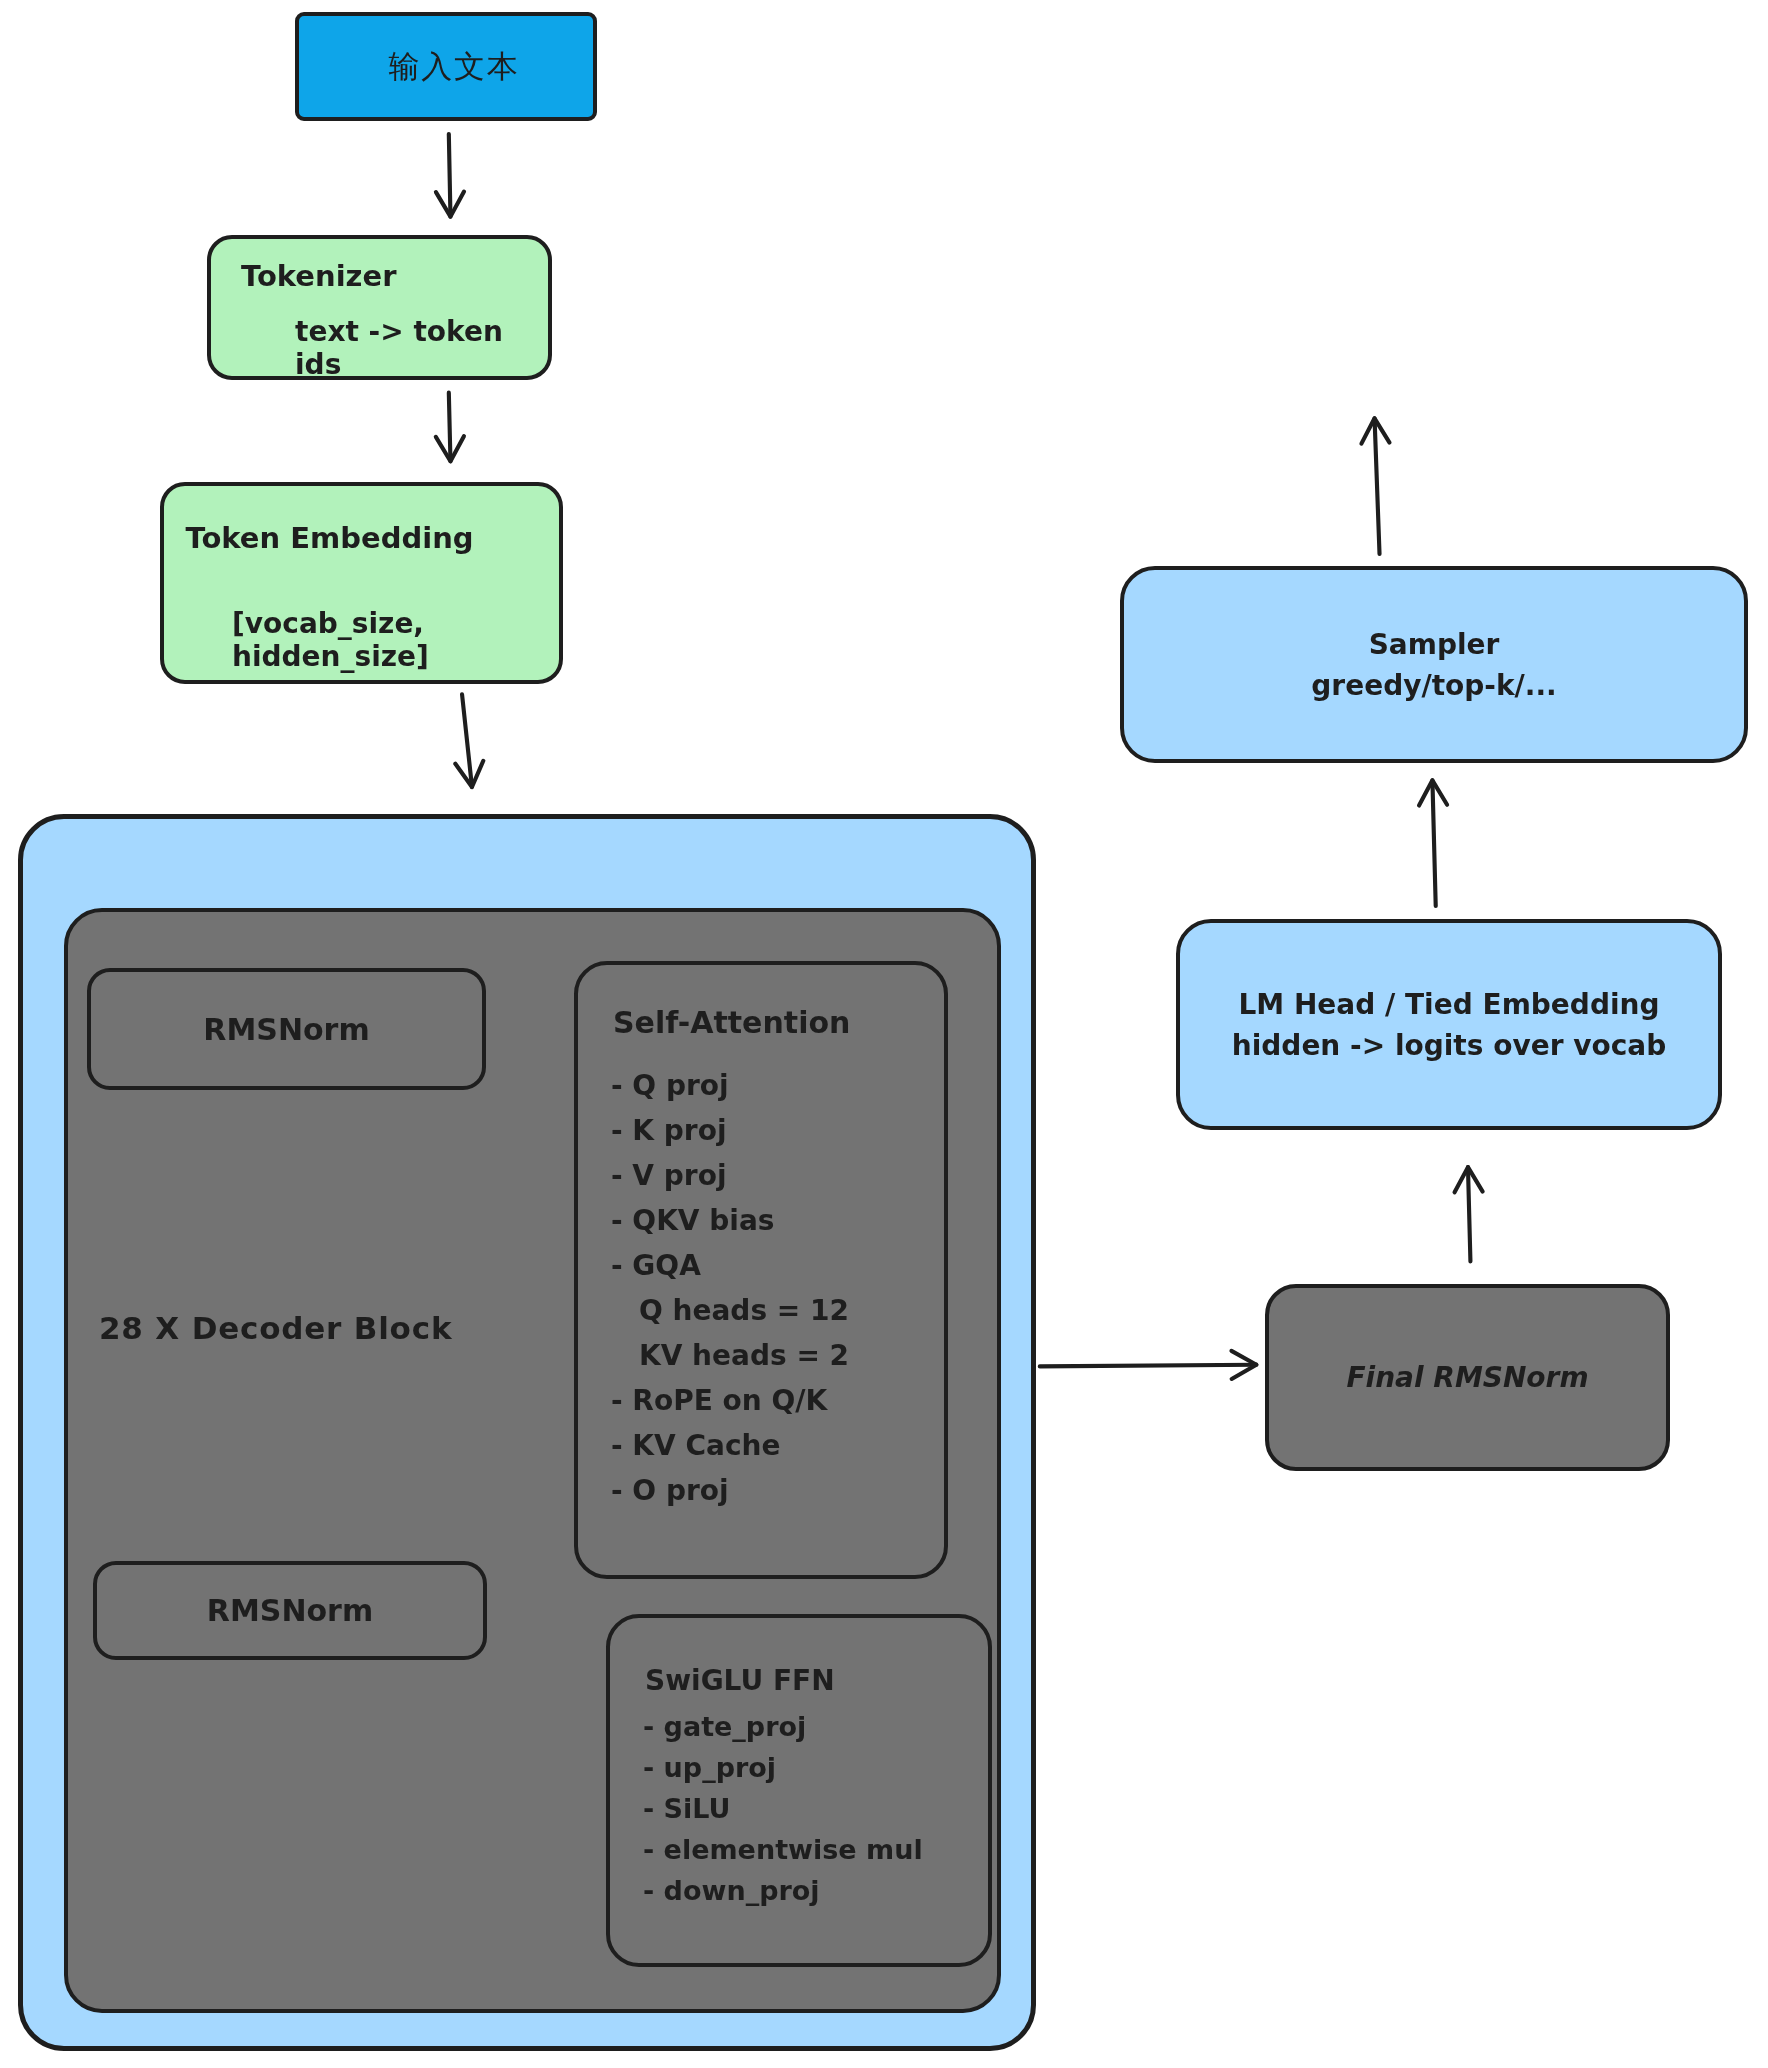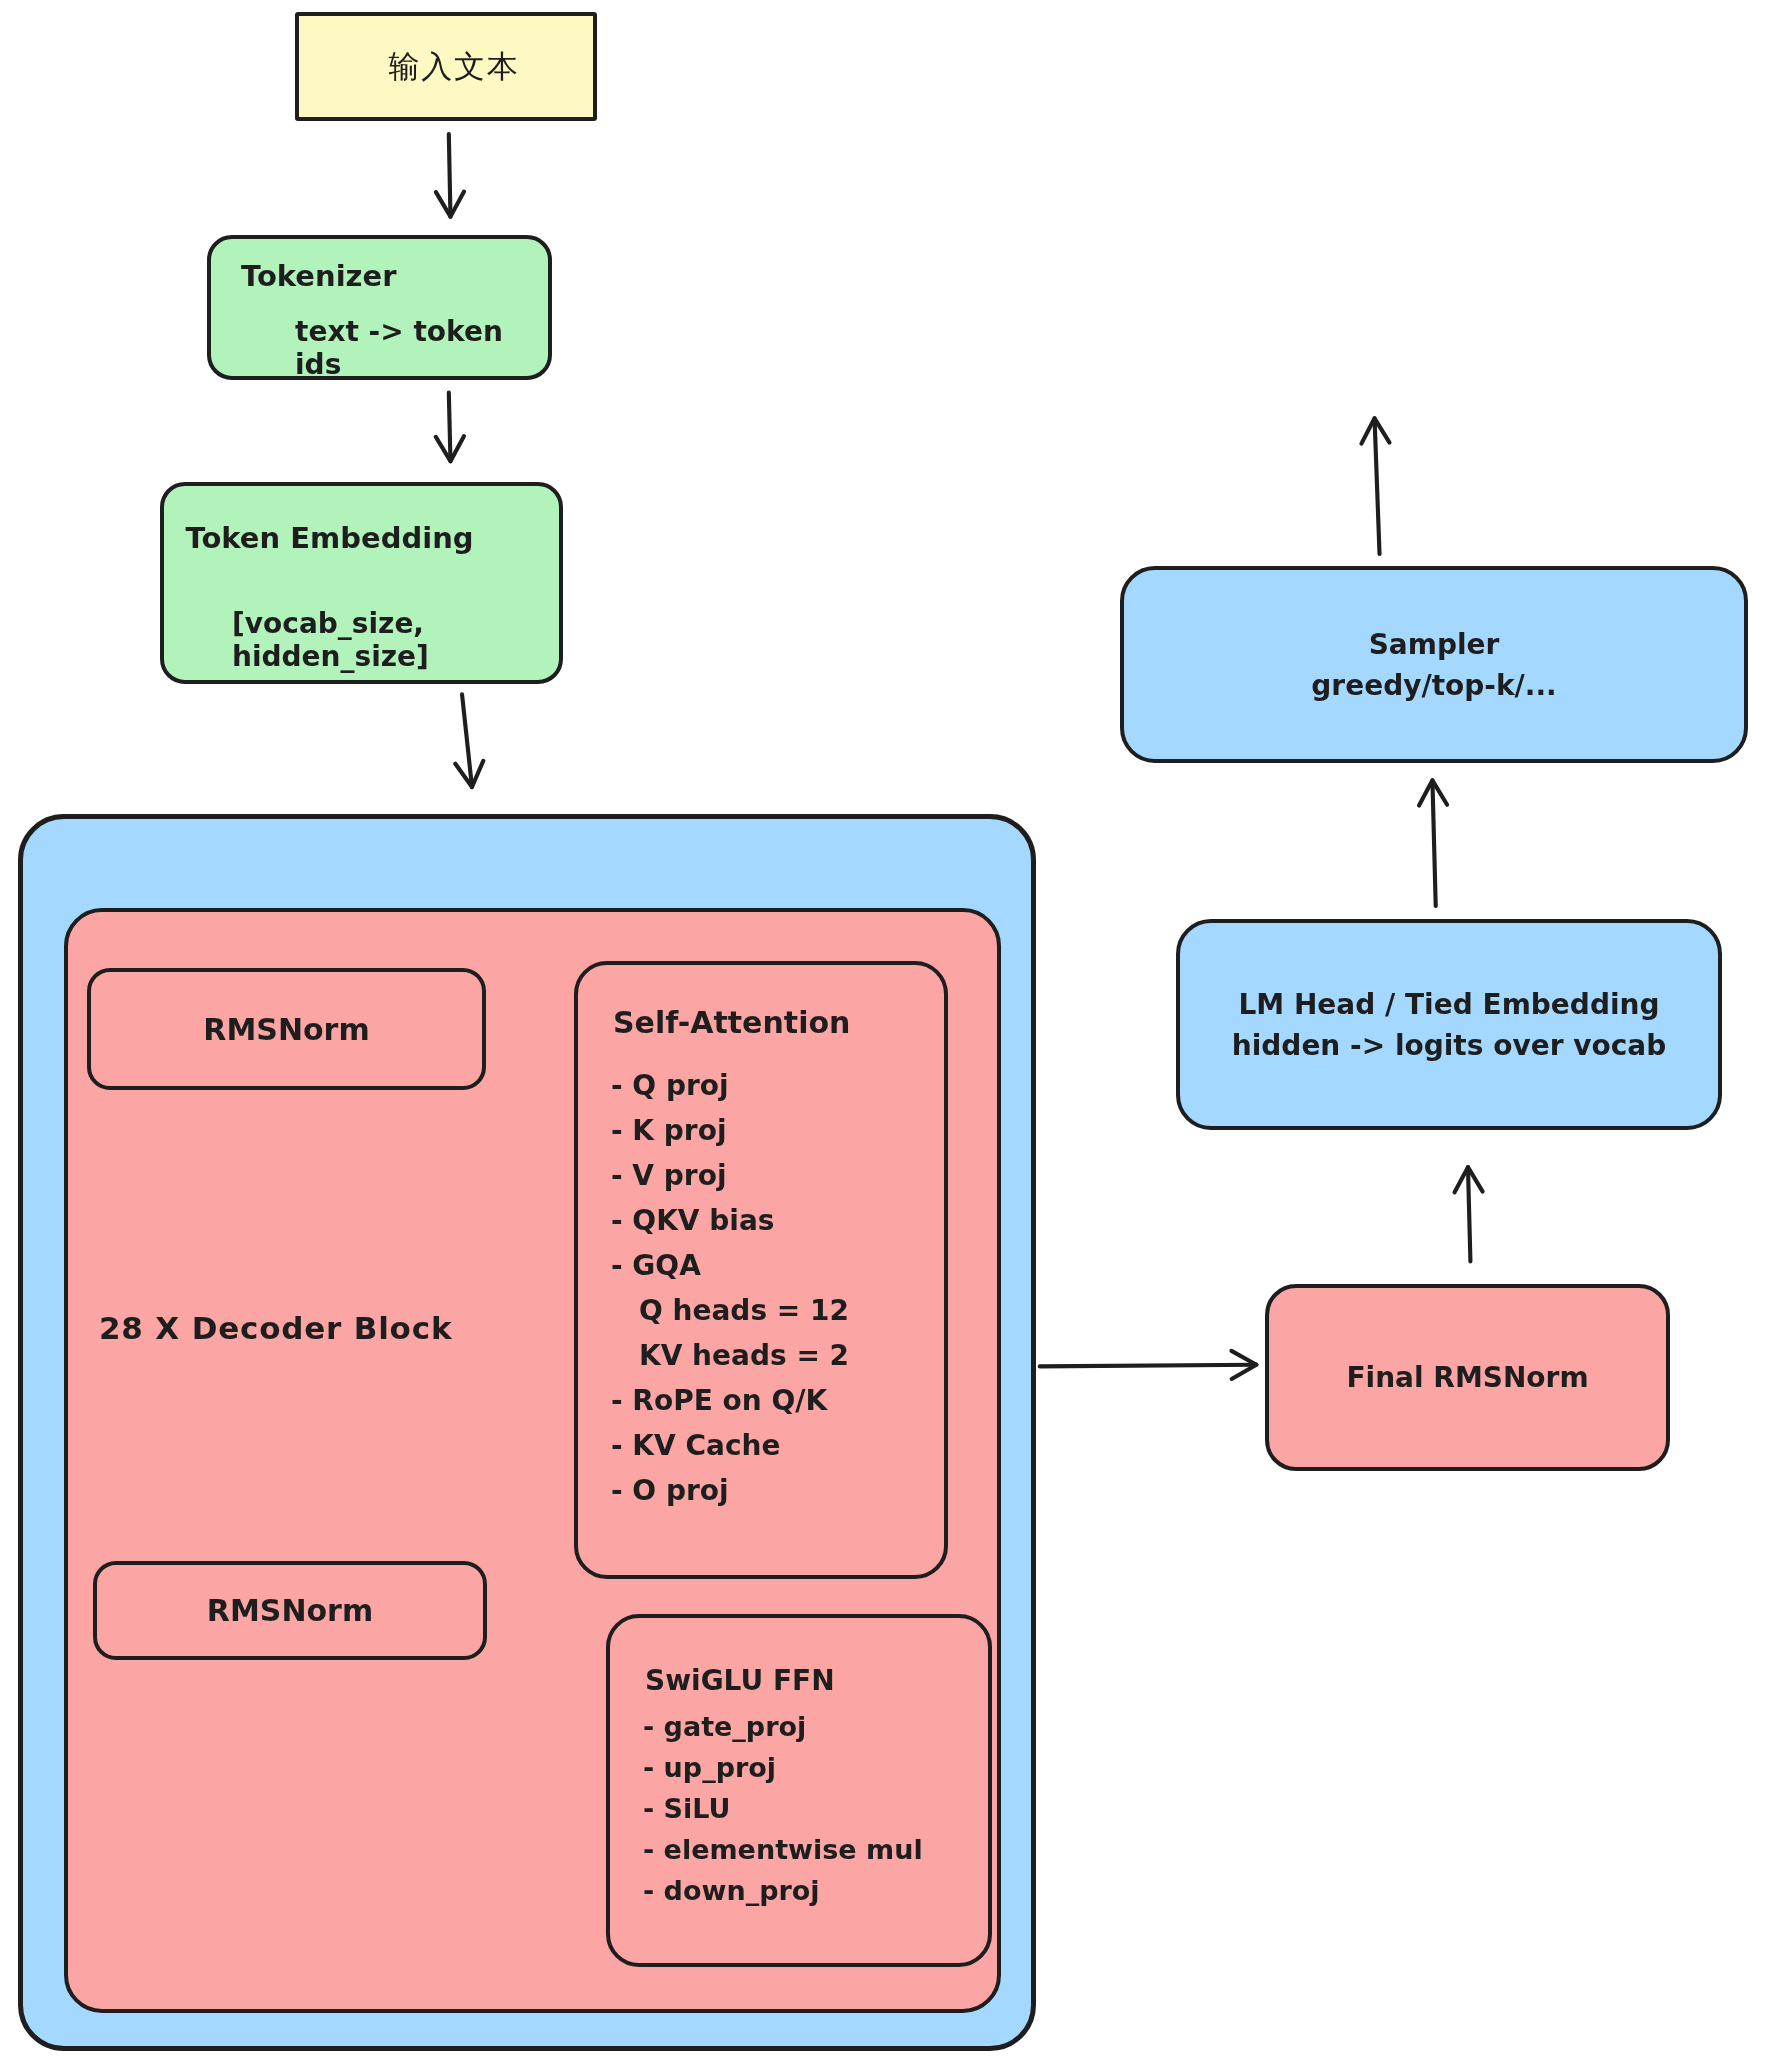--- a/index.html
+++ b/index.html
@@ -9,24 +9,24 @@
     background:#ffffff;
     font-family:"DejaVu Sans", sans-serif;
     color:#1e1e1e;
     overflow:hidden;
   }
   .box{
     position:absolute;
     box-sizing:border-box;
     border:4.1px solid #1e1e1e;
   }
-  .white-box{background:#fef9c3;border-radius:3px;padding-left:16px;}
+  .white-box{background:#0ea5e9;border-radius:9px;padding-left:16px;}
   .green-box{background:#b2f2bb;border-radius:25px;}
   .blue-box{background:#a5d8ff;border-radius:35px;}
-  .yellow-box{background:#fca5a5;border-radius:33px;}
+  .yellow-box{background:#737373;border-radius:33px;font-style:italic;}
   .ghost-box{background:transparent;border-radius:23px;}
   .center-label{
     display:flex;align-items:center;justify-content:center;
     text-align:center;
   }
   .cn{font-size:31px;font-weight:500;letter-spacing:1.7px;}
   .hand{font-weight:600;}
   .title-sm{font-size:29px;font-weight:600;}
   .abs{position:absolute;}
   .listing{position:absolute;font-size:28px;font-weight:600;}

